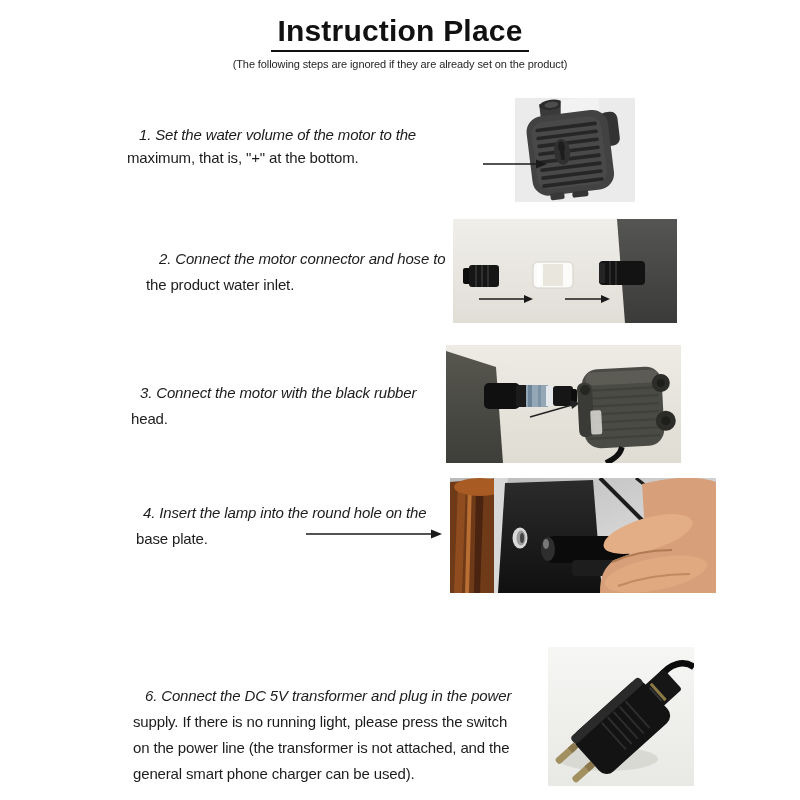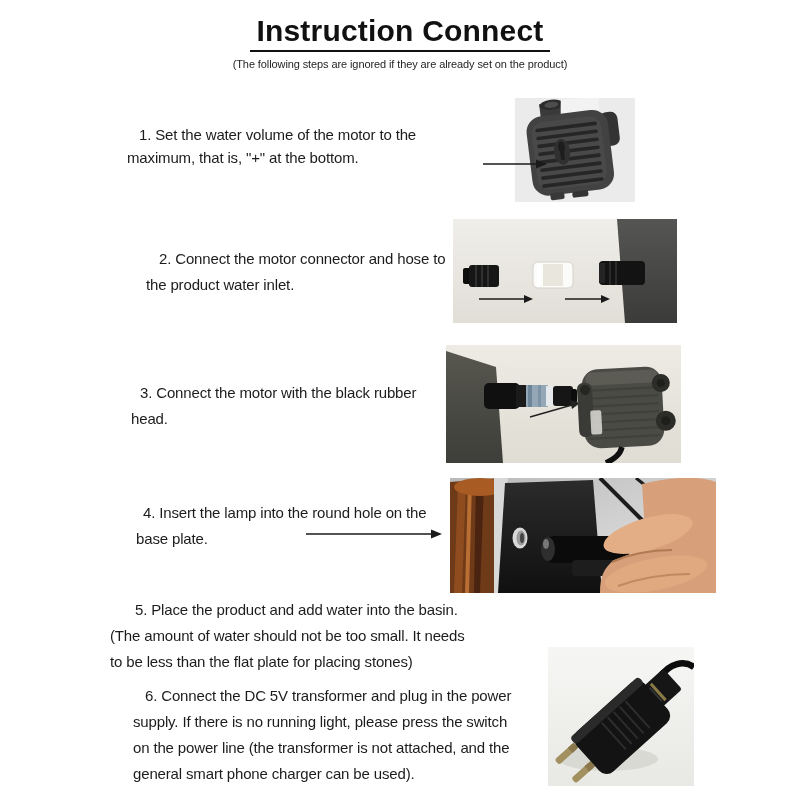--- a/index.html
+++ b/index.html
@@ -11,21 +11,21 @@
   .title{
     display:inline-block;font-size:30px;font-weight:700;color:#111;
     border-bottom:2px solid #111;padding:0 6px 2px 6px;letter-spacing:.2px;
   }
   .subtitle{
     position:absolute;top:58px;left:0;width:800px;text-align:center;
     font-size:11px;color:#1f1f1f;letter-spacing:-.1px;
   }
   .step{position:absolute;font-size:15px;line-height:26px;letter-spacing:-.15px;color:#1c1c1c;}
   .step .ln{white-space:nowrap;}
-  .step .ln.first{padding-left:12px;}
+  .step .ln.first{padding-left:12px;font-style:italic;}
   #step-1{left:127px;top:123px;line-height:23px;}
   #step-2{left:146px;top:246px;}
   #step-2 .ln.first{padding-left:13px;}
   #step-3{left:131px;top:380px;}
   #step-3 .ln.first{padding-left:9px;}
   #step-4{left:136px;top:500px;}
   #step-4 .ln.first{padding-left:7px;}
   #step-5{left:110px;top:597px;}
   #step-5 .ln.first{padding-left:25px;}
   #step-6{left:133px;top:683px;}
@@ -33,44 +33,39 @@
   .fig{position:absolute;}
   .fig svg{display:block;}
   .arrow{position:absolute;z-index:5;}
 </style>
 </head>
 <body>
 
 <div class="page">
 
   <div class="title-wrap">
-    <span class="title">Instruction Connect</span>
+    <span class="title">Instruction Place</span>
   </div>
   <div class="subtitle">(The following steps are ignored if they are already set on the product)</div>
 
   <div class="step" id="step-1">
     <div class="ln first">1. Set the water volume of the motor to the</div>
     <div class="ln">maximum, that is, "+" at the bottom.</div>
   </div>
   <div class="step" id="step-2">
     <div class="ln first">2. Connect the motor connector and hose to</div>
     <div class="ln">the product water inlet.</div>
   </div>
   <div class="step" id="step-3">
     <div class="ln first">3. Connect the motor with the black rubber</div>
     <div class="ln">head.</div>
   </div>
   <div class="step" id="step-4">
     <div class="ln first">4. Insert the lamp into the round hole on the</div>
     <div class="ln">base plate.</div>
-  </div>
-  <div class="step" id="step-5">
-    <div class="ln first">5. Place the product and add water into the basin.</div>
-    <div class="ln">(The amount of water should not be too small. It needs</div>
-    <div class="ln">to be less than the flat plate for placing stones)</div>
   </div>
   <div class="step" id="step-6">
     <div class="ln first">6. Connect the DC 5V transformer and plug in the power</div>
     <div class="ln">supply. If there is no running light, please press the switch</div>
     <div class="ln">on the power line (the transformer is not attached, and the</div>
     <div class="ln">general smart phone charger can be used).</div>
   </div>
 
   <div class="arrow" style="left:483px;top:157px;">
     <svg width="64" height="14" viewBox="0 0 64 14">

